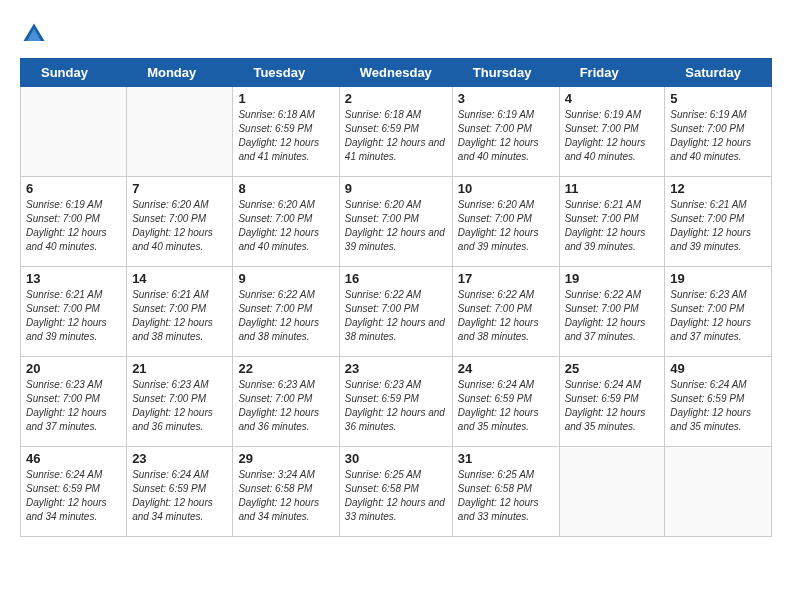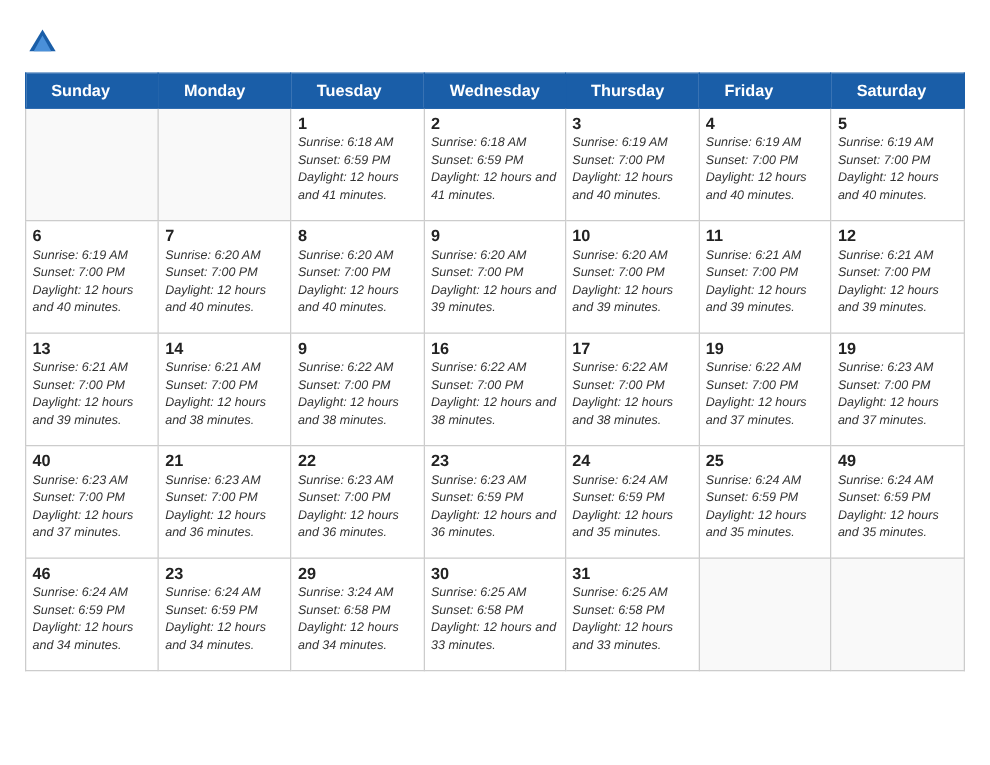--- a/index.html
+++ b/index.html
@@ -244,21 +244,21 @@
         </td>
         <td>
           <span class="day-num">19</span>
           <div class="day-info">Sunrise: 6:23 AM
 Sunset: 7:00 PM
 Daylight: 12 hours and 37 minutes.</div>
         </td>
       </tr>
       <tr>
         <td>
-          <span class="day-num">40</span>
+          <span class="day-num">20</span>
           <div class="day-info">Sunrise: 6:23 AM
 Sunset: 7:00 PM
 Daylight: 12 hours and 37 minutes.</div>
         </td>
         <td>
           <span class="day-num">21</span>
           <div class="day-info">Sunrise: 6:23 AM
 Sunset: 7:00 PM
 Daylight: 12 hours and 36 minutes.</div>
         </td>

